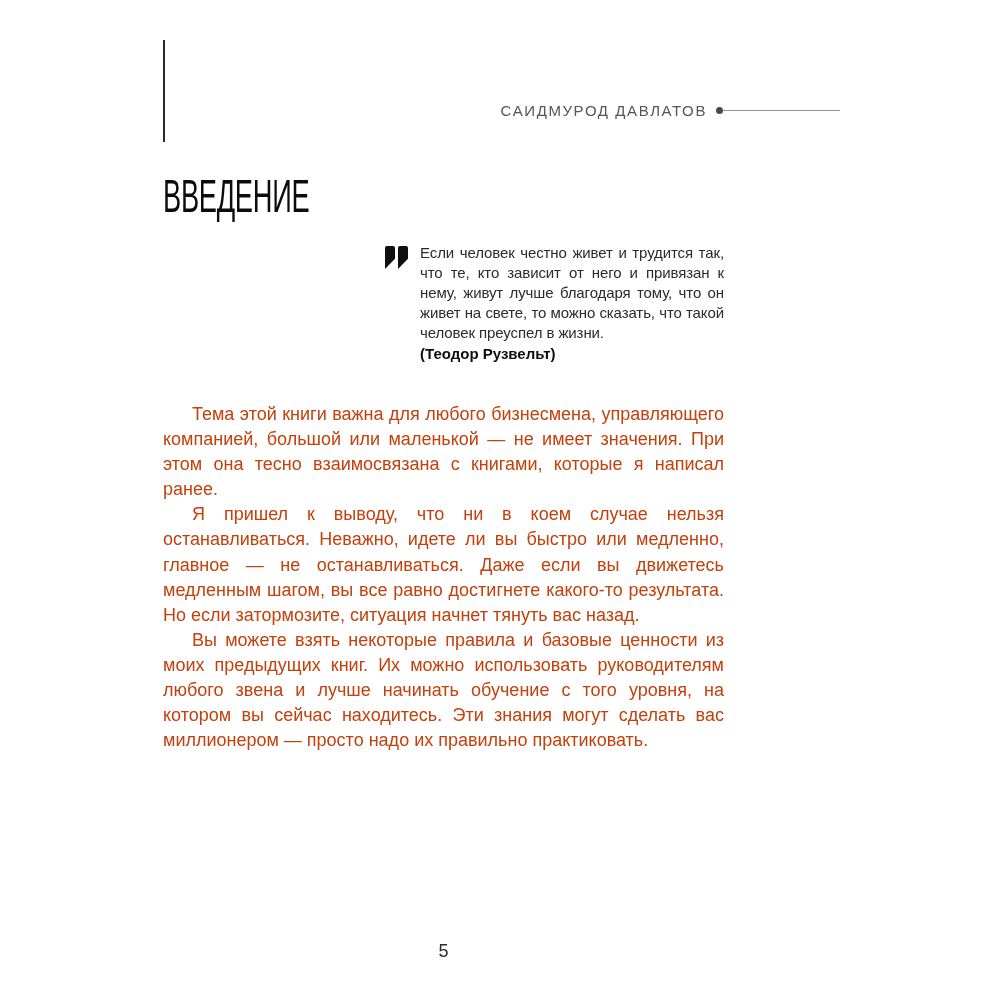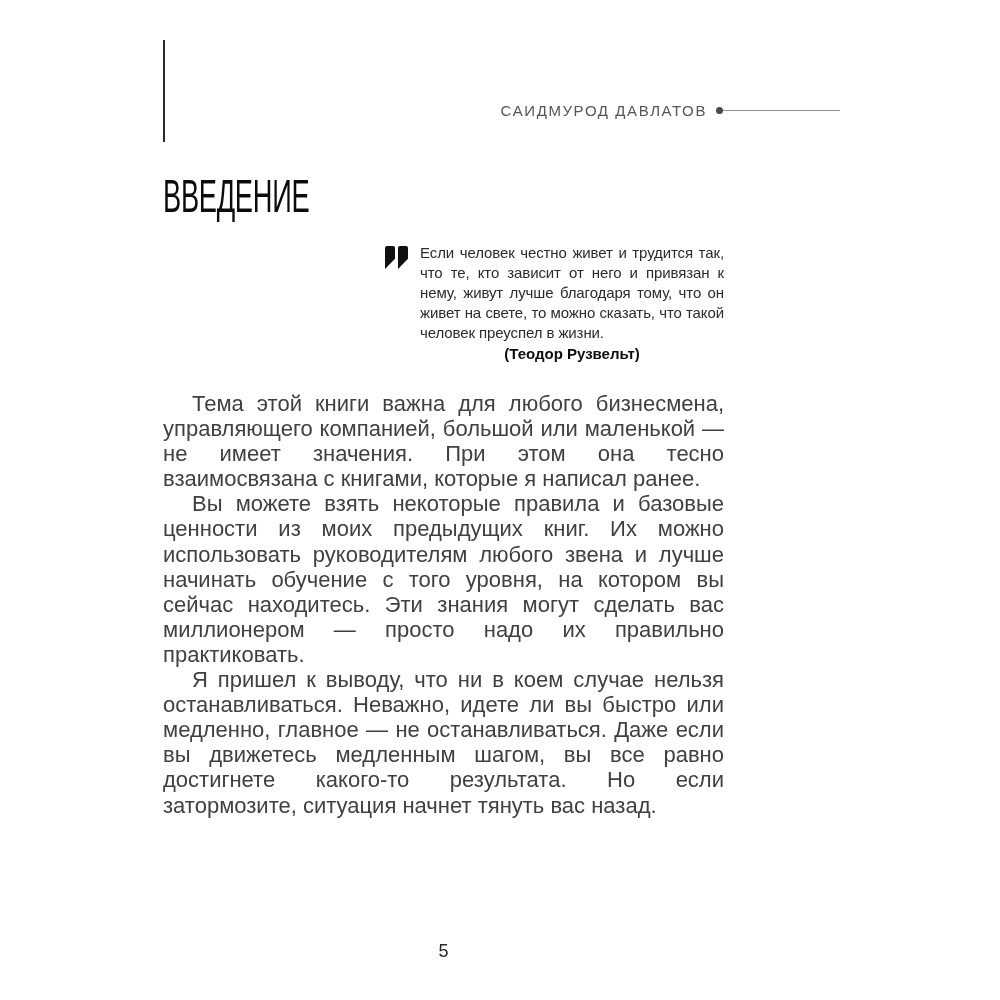--- a/index.html
+++ b/index.html
@@ -91,31 +91,31 @@
     color: #2b2b2b;
     text-align: justify;
   }
   .quote-attr {
     margin-left: 35px;
     width: 304px;
     margin-top: 2px;
     font-size: 15px;
     font-weight: 700;
     color: #0e0e0e;
-    text-align: center;
+    text-align: left;
   }
 
   
   .body-text {
     position: absolute;
-    left: 163px; top: 391px;
+    left: 163px; top: 402px;
     width: 561px;
-    font-size: 22px;
+    font-size: 18px;
     line-height: 25.1px;
-    color: #404040;
+    color: #c2410c;
     text-align: justify;
   }
   .body-text p {
     margin: 0;
     text-indent: 29px;
   }
 
   
   .page-number {
     position: absolute;
@@ -145,19 +145,19 @@
     <div class="quote-marks">
       <span class="mark"></span>
       <span class="mark"></span>
     </div>
     <div class="quote-text">Если человек честно живет и трудится так, что те, кто зависит от него и привязан к нему, живут лучше благодаря тому, что он живет на свете, то можно сказать, что такой человек преуспел в жизни.</div>
     <div class="quote-attr">(Теодор Рузвельт)</div>
   </div>
 
   <div class="body-text">
     <p>Тема этой книги важна для любого бизнесмена, управляющего компанией, большой или маленькой — не имеет значения. При этом она тесно взаимосвязана с книгами, которые я написал ранее.</p>
+    <p>Я пришел к выводу, что ни в коем случае нельзя останавливаться. Неважно, идете ли вы быстро или медленно, главное — не останавливаться. Даже если вы движетесь медленным шагом, вы все равно достигнете какого-то результата. Но если затормозите, ситуация начнет тянуть вас назад.</p>
     <p>Вы можете взять некоторые правила и базовые ценности из моих предыдущих книг. Их можно использовать руководителям любого звена и лучше начинать обучение с того уровня, на котором вы сейчас находитесь. Эти знания могут сделать вас миллионером — просто надо их правильно практиковать.</p>
-    <p>Я пришел к выводу, что ни в коем случае нельзя останавливаться. Неважно, идете ли вы быстро или медленно, главное — не останавливаться. Даже если вы движетесь медленным шагом, вы все равно достигнете какого-то результата. Но если затормозите, ситуация начнет тянуть вас назад.</p>
   </div>
 
   <div class="page-number">5</div>
 
 </div>
 
 </body></html>

